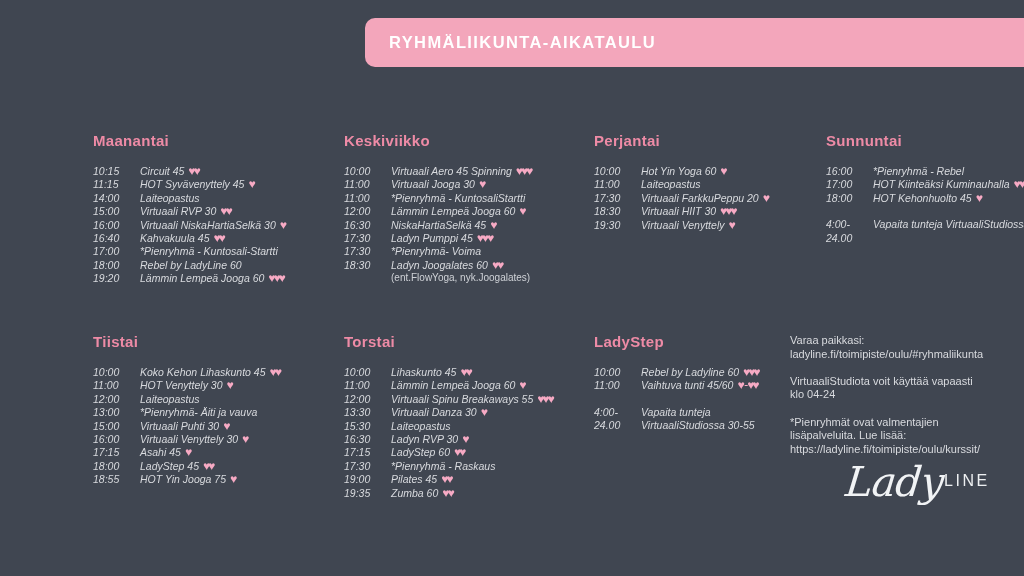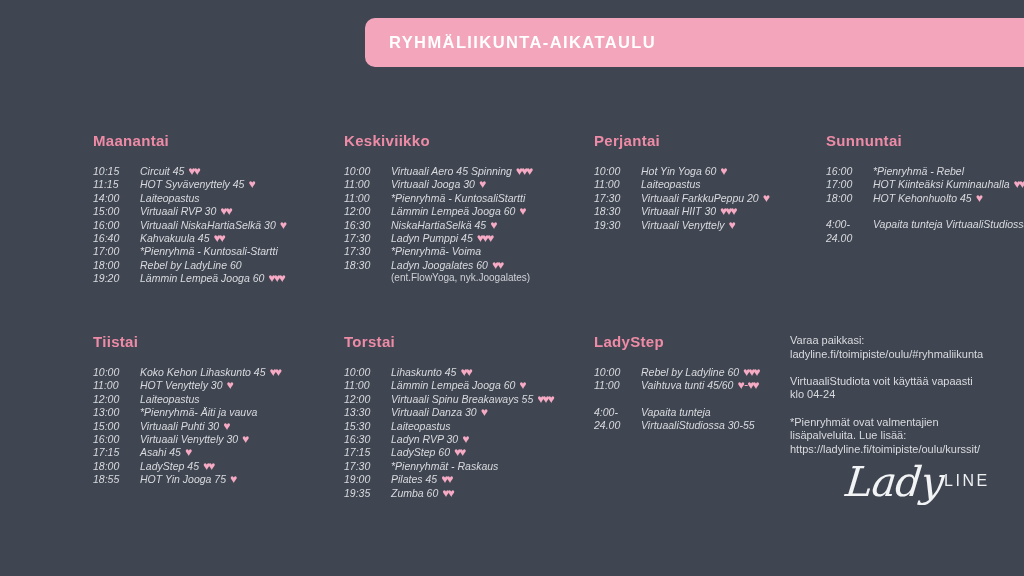--- a/index.html
+++ b/index.html
@@ -133,21 +133,21 @@
     <div class="day">
       <div class="day-heading">Torstai</div>
       <div class="rows">
         <div class="row"><span class="time">10:00</span><span class="cname">Lihaskunto 45</span><span class="hearts">♥♥</span></div>
         <div class="row"><span class="time">11:00</span><span class="cname">Lämmin Lempeä Jooga 60</span><span class="hearts">♥</span></div>
         <div class="row"><span class="time">12:00</span><span class="cname">Virtuaali Spinu Breakaways 55</span><span class="hearts">♥♥♥</span></div>
         <div class="row"><span class="time">13:30</span><span class="cname">Virtuaali Danza 30</span><span class="hearts">♥</span></div>
         <div class="row"><span class="time">15:30</span><span class="cname">Laiteopastus</span></div>
         <div class="row"><span class="time">16:30</span><span class="cname">Ladyn RVP 30</span><span class="hearts">♥</span></div>
         <div class="row"><span class="time">17:15</span><span class="cname">LadyStep 60</span><span class="hearts">♥♥</span></div>
-        <div class="row"><span class="time">17:30</span><span class="cname">*Pienryhmät - Raskaus</span></div>
+        <div class="row"><span class="time">17:30</span><span class="cname">*Pienryhmä - Raskaus</span></div>
         <div class="row"><span class="time">19:00</span><span class="cname">Pilates 45</span><span class="hearts">♥♥</span></div>
         <div class="row"><span class="time">19:35</span><span class="cname">Zumba 60</span><span class="hearts">♥♥</span></div>
       </div>
     </div>
     <div class="day">
       <div class="day-heading">LadyStep</div>
       <div class="rows">
         <div class="row"><span class="time">10:00</span><span class="cname">Rebel by Ladyline 60</span><span class="hearts">♥♥♥</span></div>
         <div class="row"><span class="time">11:00</span><span class="cname">Vaihtuva tunti 45/60</span><span class="hearts">♥ - ♥♥</span></div>
         <div class="row gap"><span class="time"><div>4:00-</div><div>24.00</div></span><span class="cname"><div>Vapaita tunteja</div><div>VirtuaaliStudiossa 30-55</div></span></div>

